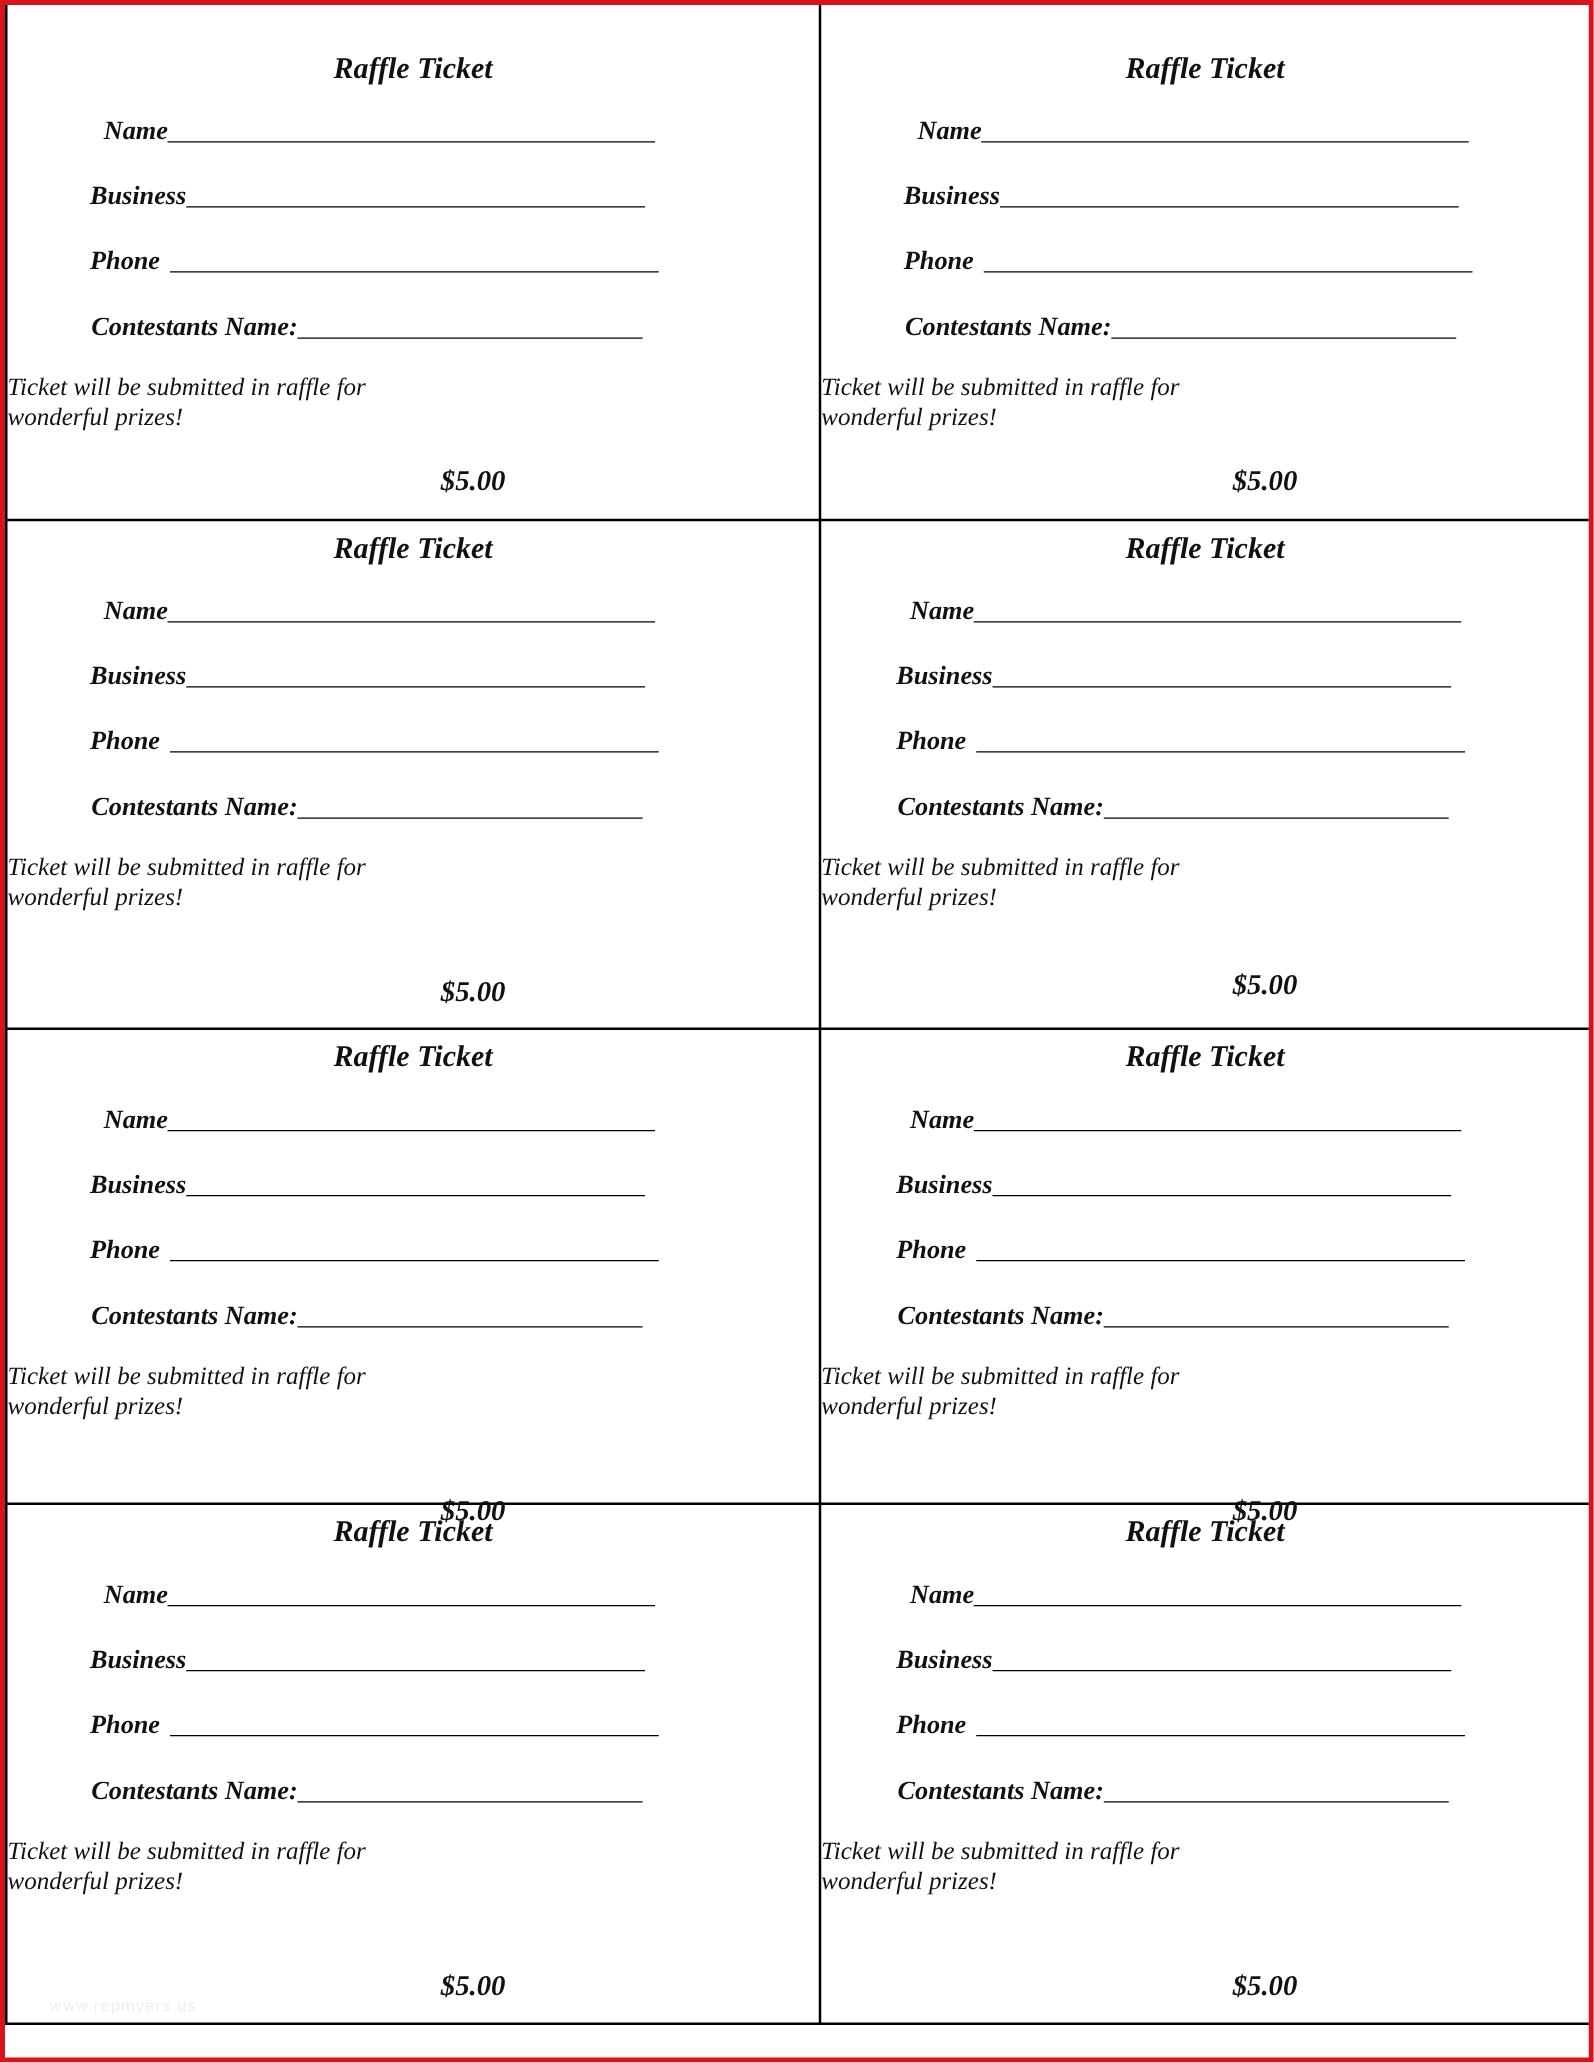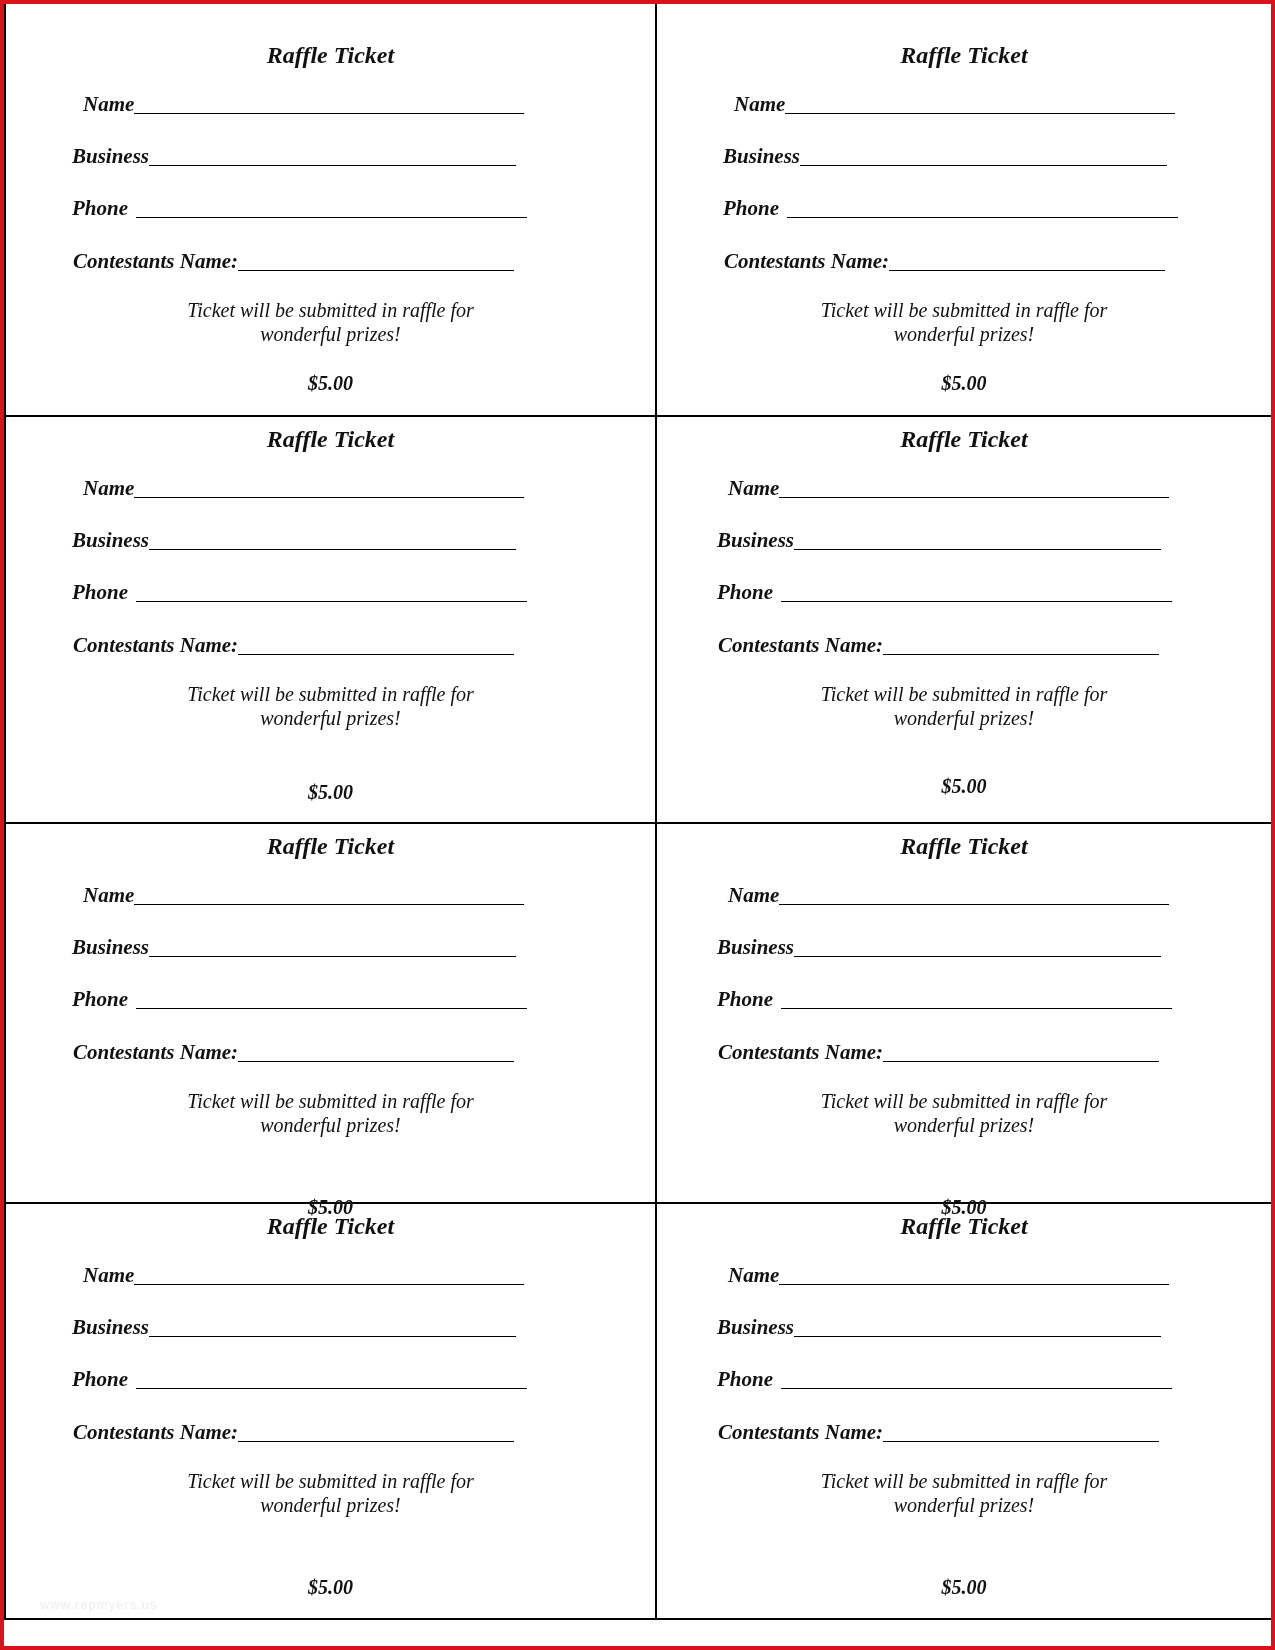--- a/index.html
+++ b/index.html
@@ -5,22 +5,22 @@
   html,body{margin:0;padding:0;background:#fff;}
   body{width:1275px;height:1650px;position:relative;overflow:hidden;font-family:"Liberation Serif","DejaVu Serif",serif;color:#111;}
   .frame{position:absolute;left:0;top:0;width:1275px;height:1650px;box-sizing:border-box;border:4px solid #d9121b;}
   .hline{position:absolute;left:4px;width:1267px;height:2px;background:#000;}
   .vline{position:absolute;left:655px;width:2px;background:#000;}
   .lline{position:absolute;left:4px;top:4px;width:2px;height:1615px;background:#000;}
   .cell{position:absolute;font-style:italic;}
   .title{position:absolute;left:0;width:100%;text-align:center;font-weight:bold;font-size:24px;}
   .field{position:absolute;display:flex;align-items:flex-end;font-weight:bold;font-size:21px;white-space:nowrap;}
   .field .line{border-bottom:1.5px solid #000;height:1px;margin-bottom:3px;}
-  .note{position:absolute;left:0;width:100%;text-align:center;font-size:20px;line-height:24px;}
-  .price{position:absolute;left:0;width:100%;text-align:center;font-weight:bold;font-size:20px;}
+  .note{position:absolute;left:0;width:100%;font-size:20px;line-height:24px;}
+  .price{position:absolute;left:0;width:100%;text-align:center;font-weight:bold;font-size:23px;padding-left:48px;}
   .wm{position:absolute;left:40px;top:1597px;font-family:"Liberation Sans",sans-serif;font-size:13px;color:#eee;letter-spacing:1px;}
 </style>
 </head>
 <body>
 
 <div class="frame"></div>
 <div class="lline"></div>
 <div class="hline" style="top:415px"></div>
 <div class="hline" style="top:822px"></div>
 <div class="hline" style="top:1202px"></div>

